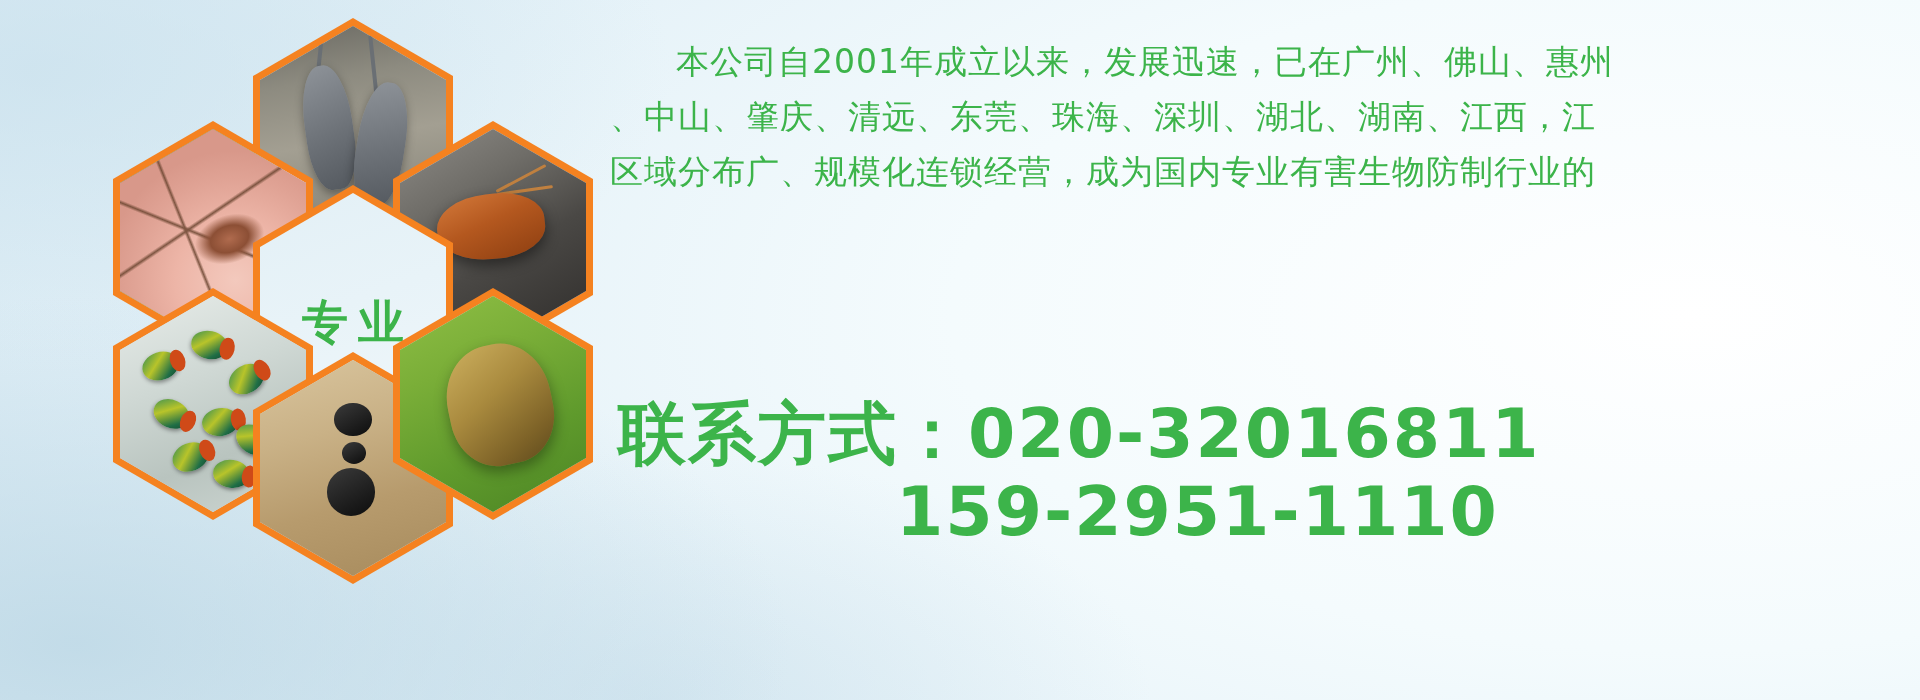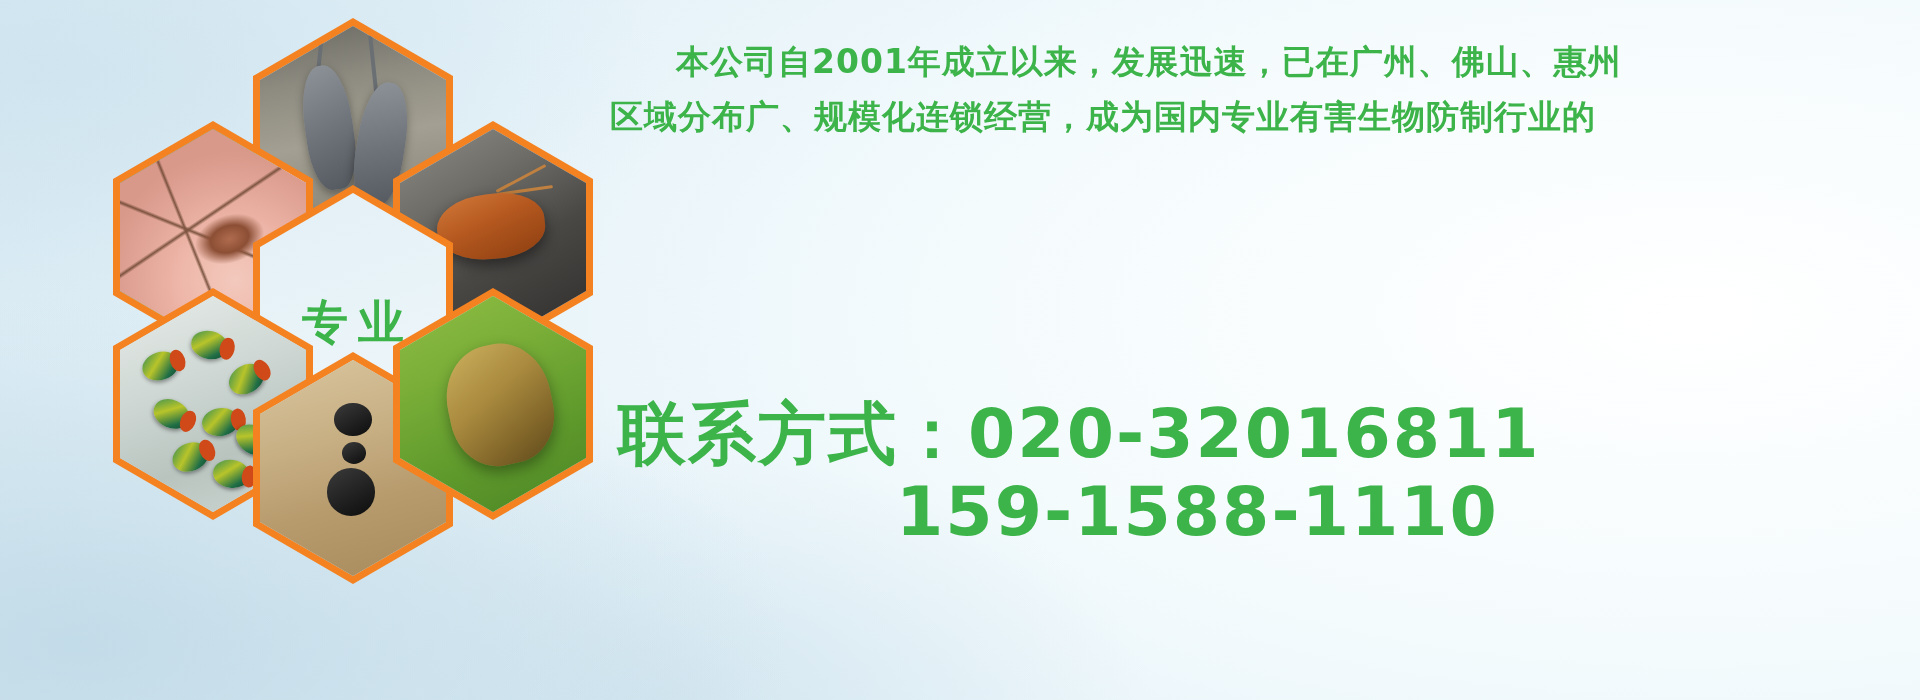--- a/index.html
+++ b/index.html
@@ -138,21 +138,21 @@
   
   .copy{
     position:absolute;left:610px;top:34px;width:1290px;
     color:#3cb44a;
   }
   .copy p{
     margin:0;
     font-size:33px;
     line-height:55px;
     letter-spacing:1px;
-    font-weight:bold;
+    font-weight:normal;
     font-family:"DejaVu Sans","Liberation Sans",sans-serif;
     color:#3cb44a;
     white-space:nowrap;
   }
   .copy p.first{text-indent:66px;}
 
   .contact{
     position:absolute;left:618px;top:395px;width:1290px;
     color:#3cb44a;
   }
@@ -235,21 +235,22 @@
         <div class="art ph-bug">
             <div class="shell"></div>
           </div>
       </div>
     </div>
 
   </div>
 
   <div class="copy">
     <p class="first">本公司自2001年成立以来，发展迅速，已在广州、佛山、惠州</p>
+    <p>、中山、肇庆、清远、东莞、珠海、深圳、湖北、湖南、江西，江</p>
     <p>区域分布广、规模化连锁经营，成为国内专业有害生物防制行业的</p>
   </div>
 
   <div class="contact">
     <div class="line line1">联系方式：020-32016811</div>
-    <div class="line line2">159-1588-1110</div>
+    <div class="line line2">159-2951-1110</div>
   </div>
 
 </div>
 
 </body></html>

